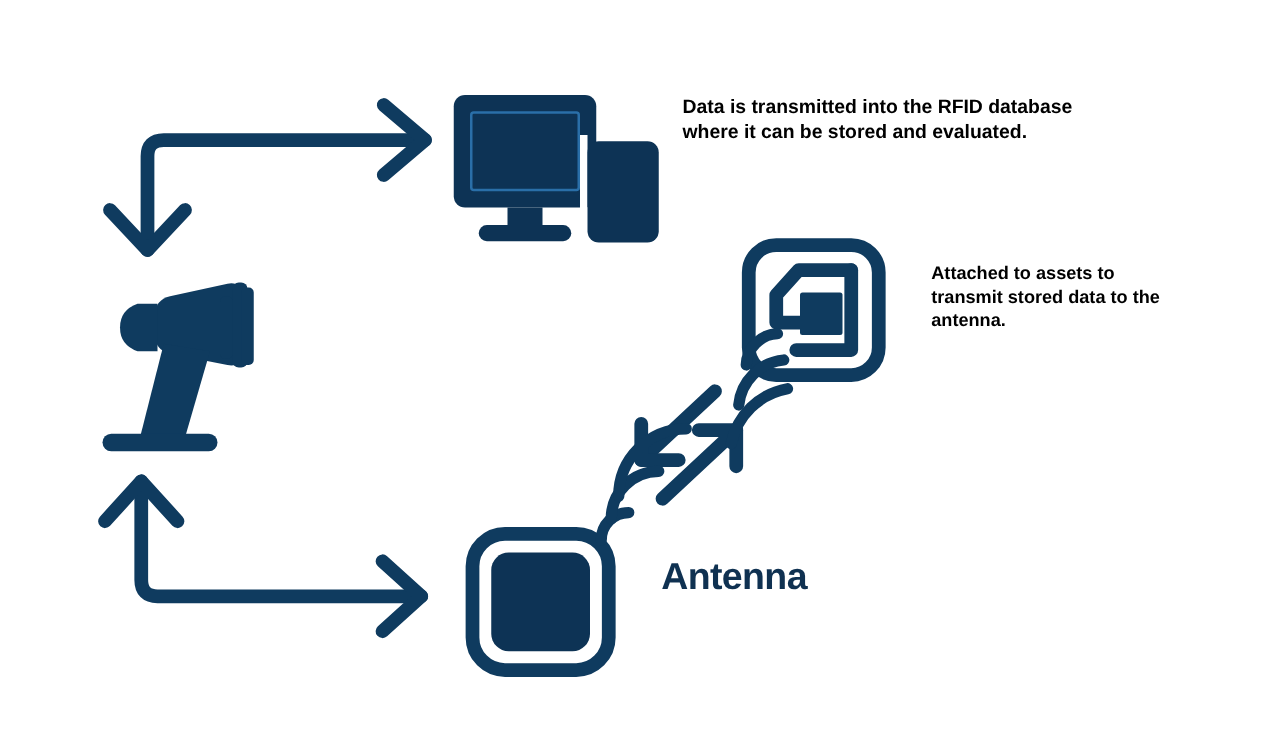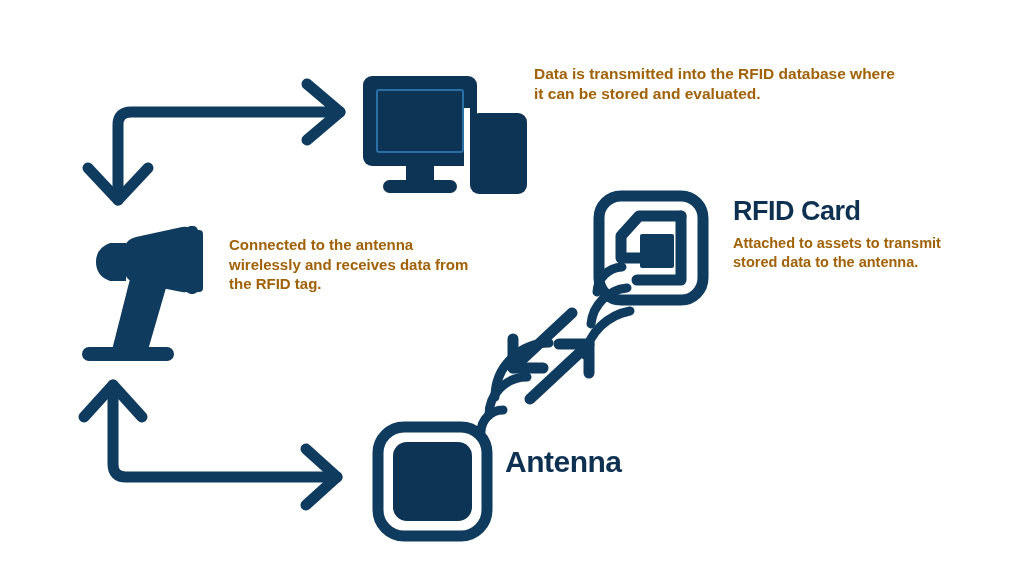--- a/index.html
+++ b/index.html
@@ -29,23 +29,23 @@
     font-weight: bold;
     color: #0f3151;
     letter-spacing: -0.5px;
     line-height: 1.0;
     margin: 0 0 9px 0;
     white-space: nowrap;
   }
   .node-desc {
     font-family: "Liberation Sans", sans-serif;
     font-weight: bold;
-    color: #a16207;
+    color: #000000;
     line-height: 1.30;
-    margin: 0;
+    margin: 12px;
   }
 
   
   #text-computer-database {
     left: 534px;
     top: 64px;
     width: 372px;
   }
   #text-computer-database .node-title { font-size: 31px; }
   #text-computer-database .node-desc  { font-size: 15.5px; }
@@ -63,21 +63,21 @@
   #text-rfid-card {
     left: 733px;
     top: 198px;
     width: 220px;
   }
   #text-rfid-card .node-title { font-size: 27px; }
   #text-rfid-card .node-desc  { font-size: 14.5px; }
 
   
   #text-antenna {
-    left: 505px;
+    left: 529px;
     top: 447px;
     width: 400px;
   }
   #text-antenna .node-title { font-size: 30px; }
   #text-antenna .node-desc  { font-size: 15.5px; }
 
   svg { display: block; }
 </style>
 </head>
 <body>
@@ -191,23 +191,21 @@
       <path d="M 495 397 A 54 54 0 0 1 549 343"></path>
     </g>
   </g>
 </svg>
 
 <div class="node-text" id="text-computer-database">
   <p class="node-desc">Data is transmitted into the RFID database where it can be stored and evaluated.</p>
 </div>
 
 <div class="node-text" id="text-rfid-reader">
-  <p class="node-desc">Connected to the antenna wirelessly and receives data from the RFID tag.</p>
 </div>
 
 <div class="node-text" id="text-rfid-card">
-  <h2 class="node-title">RFID Card</h2>
   <p class="node-desc">Attached to assets to transmit stored data to the antenna.</p>
 </div>
 
 <div class="node-text" id="text-antenna">
   <h2 class="node-title">Antenna</h2>
 </div>
 
 </body></html>

